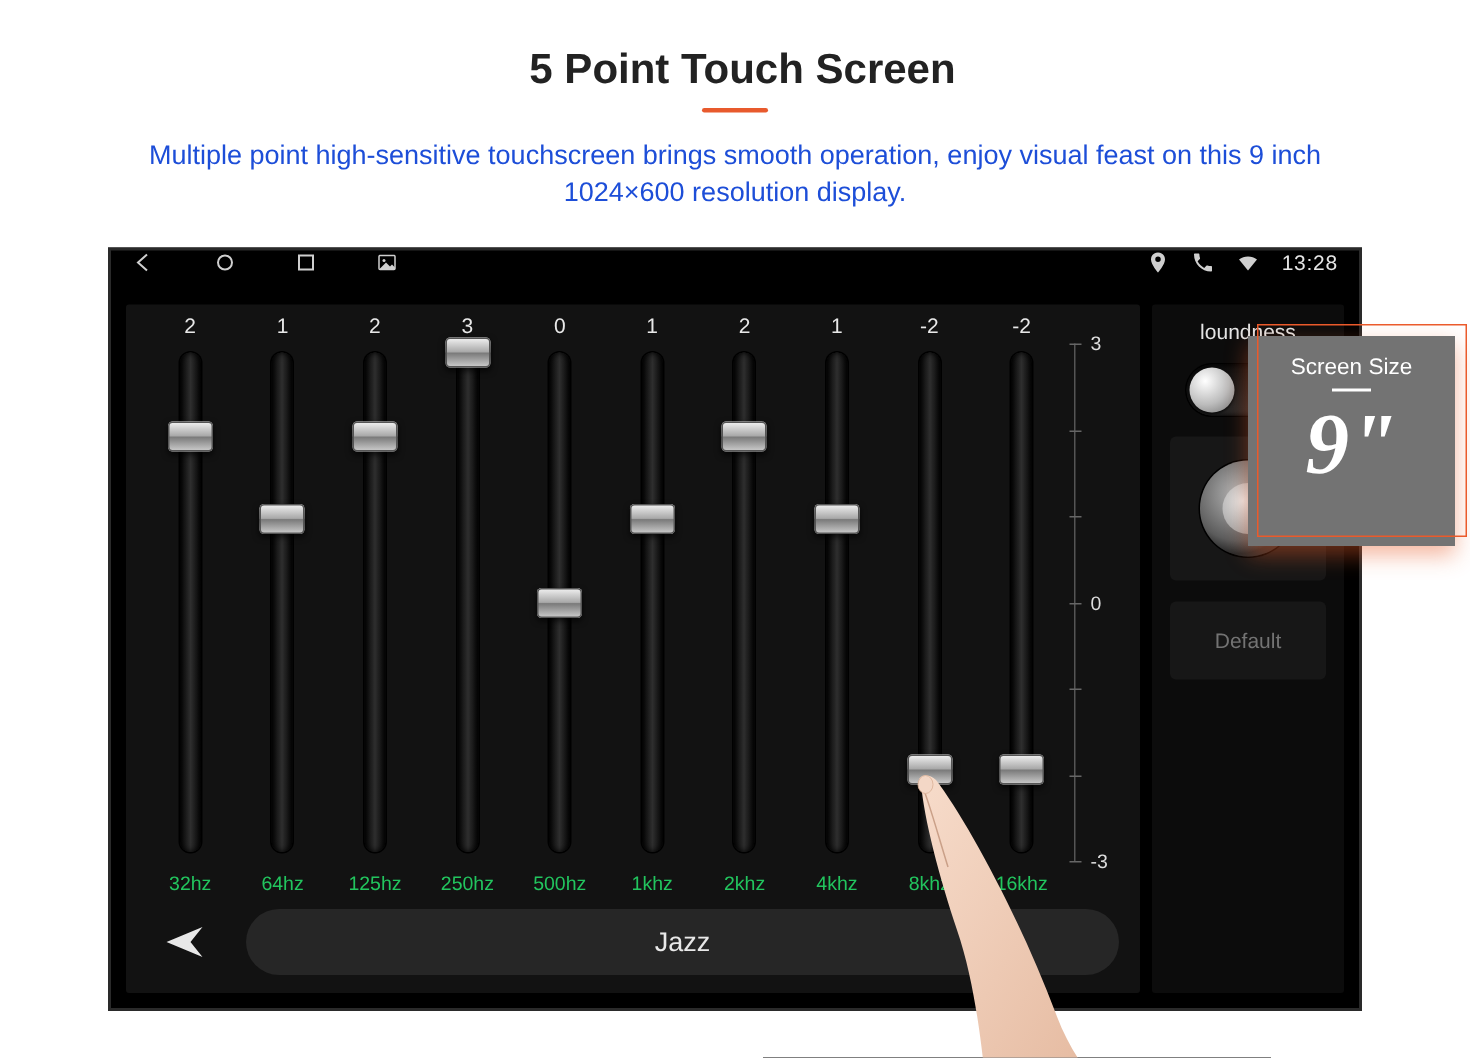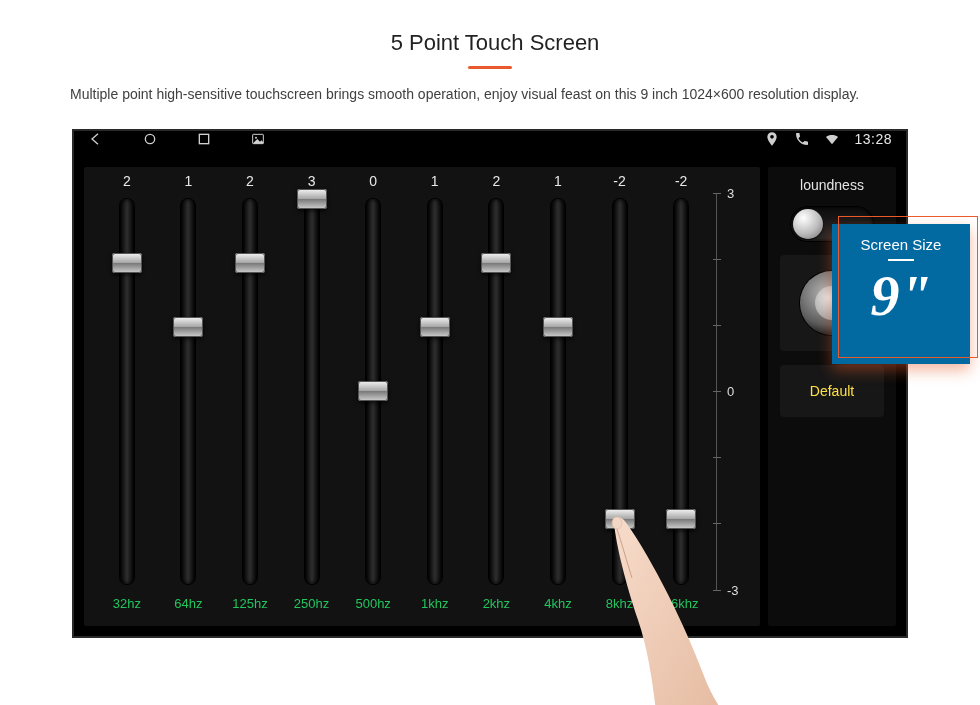--- a/index.html
+++ b/index.html
@@ -6,57 +6,57 @@
   body {
     width: 980px;
     height: 705px;
     background: #fff;
     font-family: -apple-system, "Segoe UI", Arial, sans-serif;
     overflow: hidden;
     position: relative;
   }
   .hero-title {
     text-align: center;
-    font-size: 22px;
-    font-weight: 400;
+    font-size: 28px;
+    font-weight: 700;
     color: #222;
     margin-top: 30px;
     padding-left: 10px;
   }
   .title-underline {
     width: 44px;
     height: 3px;
     background: #e85a2d;
     margin: 10px auto 16px;
     border-radius: 2px;
   }
   .hero-sub {
-    text-align: left;
-    font-size: 14px;
-    color: #404040;
+    text-align: center;
+    font-size: 18px;
+    color: #1d4ed8;
     line-height: 1.4;
     max-width: 840px;
     margin: 0 auto 24px;
   }
   .device {
     position: relative;
     margin: 0 auto;
     width: 836px;
     height: 509px;
     background: #000;
     border: 2px solid #2a2a2a;
     color: #d8d8d8;
     font-size: 13px;
   }
   
   .statusbar {
     height: 32px;
     display: flex;
-    align-items: flex-start;
-    padding: 0 14px;
+    align-items: flex-end;
+    padding: 16px 14px;
     gap: 38px;
     color: #cfcfcf;
   }
   .statusbar .right { margin-left: auto; display: flex; align-items: center; gap: 14px; }
   .ico { display: inline-flex; width: 16px; height: 16px; }
   .clock { font-size: 14px; color: #e6e6e6; letter-spacing: .5px; }
 
   .content {
     display: flex;
     height: calc(100% - 32px);
@@ -220,32 +220,32 @@
   }
   .side-btn {
     width: 104px;
     height: 52px;
     background: #171717;
     border-radius: 4px;
     display: flex;
     align-items: center;
     justify-content: center;
     font-size: 14px;
-    color: #fde047;
+    color: #737373;
     cursor: pointer;
   }
 
   
   .badge {
     position: absolute;
     top: 224px;
     right: 10px;
     width: 138px;
     height: 140px;
-    background: #0369a1;
+    background: #737373;
     color: #fff;
     box-shadow: 0 6px 14px rgba(230,90,40,.45);
     display: flex;
     flex-direction: column;
     align-items: center;
     padding: 12px 8px 6px;
   }
   .badge::before {
     content: "";
     position: absolute;
@@ -422,20 +422,28 @@
               <div class="tick" style="top: 50%;"></div>
               <div class="tick" style="top: 66.6667%;"></div>
               <div class="tick" style="top: 83.3333%;"></div>
               <div class="tick" style="top: 100%;"></div>
               <div class="lbl" style="top: 0%;">3</div>
               <div class="lbl" style="top: 50%;">0</div>
               <div class="lbl" style="top: 100%;">-3</div>
             </div>
         </div>
       </div>
+      <div class="preset-row">
+        <div class="back-arrow">
+          <svg width="34" height="28" viewBox="0 0 34 28">
+              <path d="M30 4 L6 14 L30 24 L22 14 Z" fill="#e8e8e8"></path>
+            </svg>
+        </div>
+        <div class="preset-pill">Jazz</div>
+      </div>
     </div>
 
     <div class="side">
       <div class="side-label">loundness</div>
       <div class="toggle">
           <div class="knob"></div>
         </div>
       <div class="joy">
           <div class="ring">
             <div class="dot"></div>

